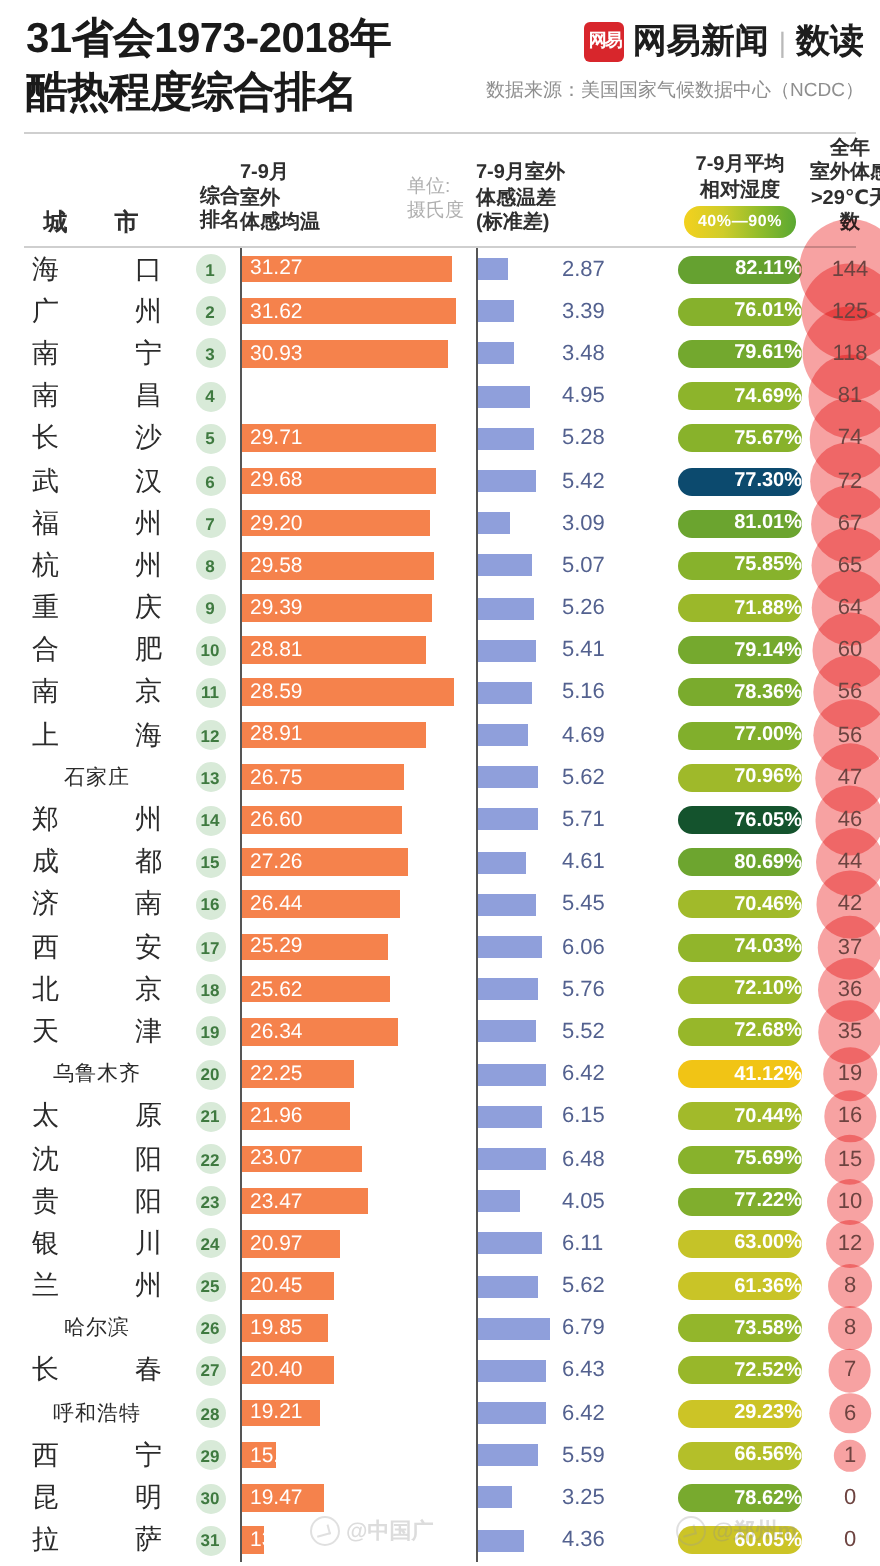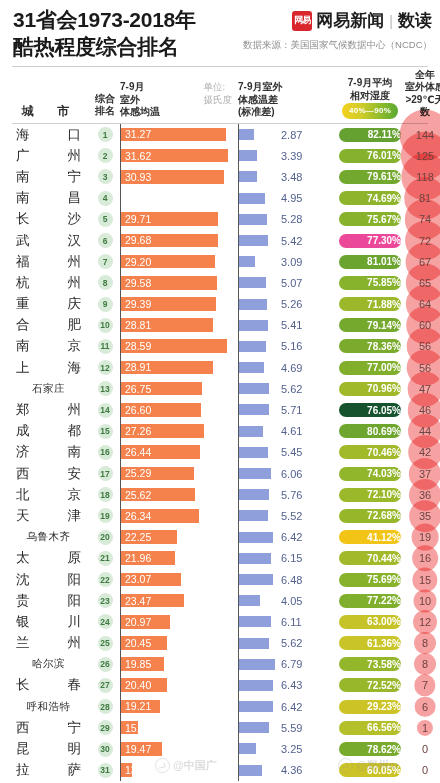--- a/index.html
+++ b/index.html
@@ -118,25 +118,25 @@
     color: #2f2f2f;
     line-height: 12.6px;
   }
   .head-city {
     display: flex;
     justify-content: space-around;
     align-items: flex-end;
     padding: 0 9px 1px 4px;
     font-size: 12px;
   }
-  .head-rank { text-align: center; font-size: 10px; line-height: 12.6px; padding-bottom: 1px;}
+  .head-rank { text-align: right; font-size: 10px; line-height: 12.6px; padding-bottom: 1px;}
   .head-temp {
     display: flex;
     justify-content: space-between;
-    align-items: flex-start;
+    align-items: center;
     padding-right: 6px;
   }
   .head-unit {
     font-size: 9.5px;
     font-weight: normal;
     color: #b0b0b0;
     line-height: 12.6px;
     text-align: left;
   }
   .head-center { text-align: center; }
@@ -500,21 +500,21 @@
         <span class="temp-bar" style="width:96.59317073170732px">
           <span class="temp-val">29.68</span>
         </span>
       </div>
       <div class="diff-cell">
         <span class="diff-axis"></span>
         <span class="diff-bar" style="width:28.605555555555554px"></span>
         <span class="diff-val">5.42</span>
       </div>
       <div class="hum-cell">
-        <span class="hum-pill" style="background:#ec4899">77.30%</span>
+        <span class="hum-pill" style="background:#0c4a6e">77.30%</span>
       </div>
       <div class="days-cell">
         <span class="bubble" style="width:39.87005768508881px;height:39.87005768508881px"></span>
         <span class="days-val">72</span>
       </div>
     </div>
     <div class="row">
       <div class="city">
         <span>福</span>
         <span>州</span>

